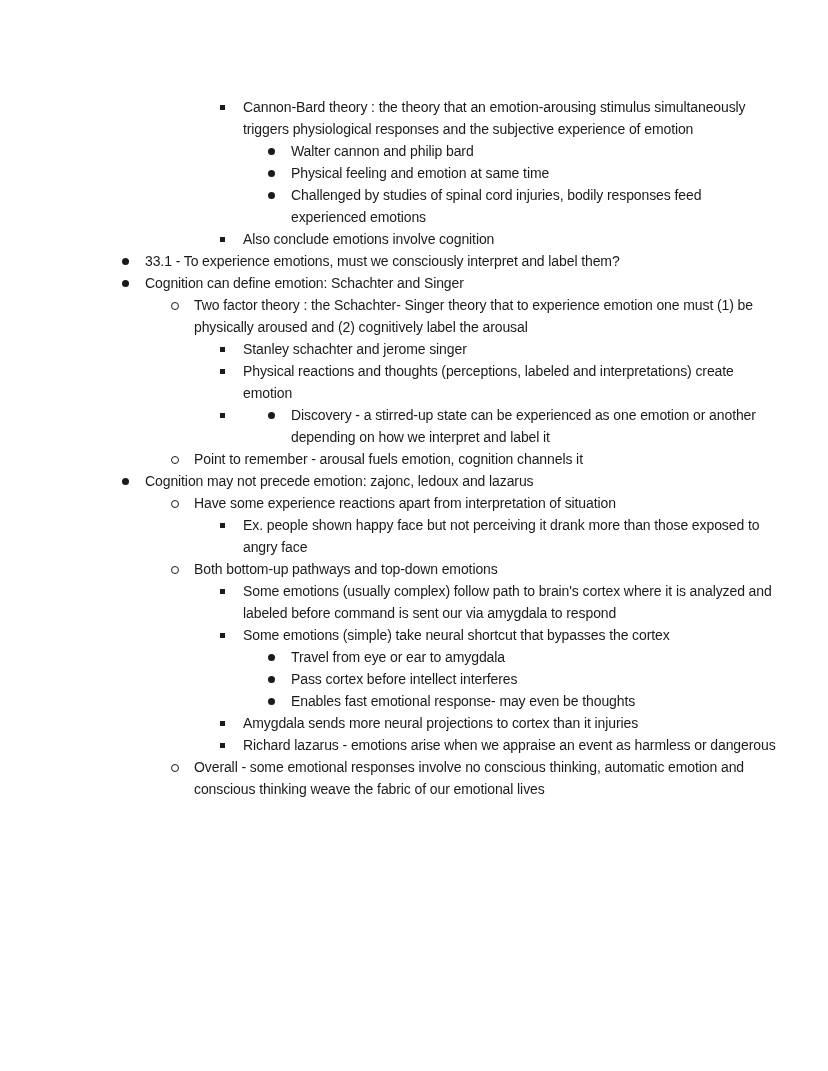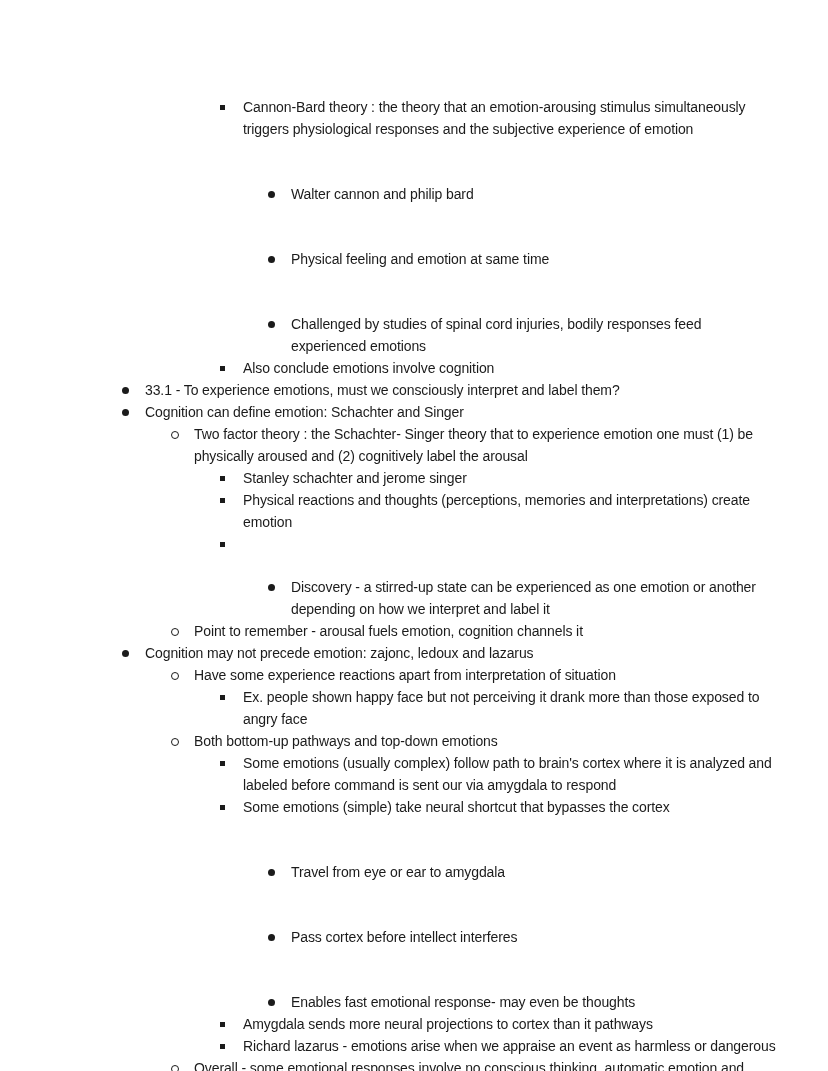--- a/index.html
+++ b/index.html
@@ -24,21 +24,21 @@
     letter-spacing: -0.1px;
   }
   .item {
     position: relative;
     padding-right: 50px;
   }
   .item .text { display: block; }
   .l1 { padding-left: 145px; }
   .l2 { padding-left: 194px; }
   .l3 { padding-left: 243px; }
-  .l4 { padding-left: 291px; margin-top: 43px; }
+  .l4 { padding-left: 291px; }
   .bullet {
     position: absolute;
     display: block;
   }
   .l1 .bullet { left: 122px; }
   .l2 .bullet { left: 171px; }
   .l3 .bullet { left: 220px; }
   .l4 .bullet { left: 268px; }
   .bullet.disc {
     top: 8px;
@@ -95,21 +95,21 @@
       <div class="item l2">
         <span class="bullet circle"></span>
         <span class="text">Two factor theory : the Schachter- Singer theory that to experience emotion one must (1) be physically aroused and (2) cognitively label the arousal</span>
       </div>
       <div class="item l3">
         <span class="bullet square"></span>
         <span class="text">Stanley schachter and jerome singer</span>
       </div>
       <div class="item l3">
         <span class="bullet square"></span>
-        <span class="text">Physical reactions and thoughts (perceptions, memories and interpretations) create emotion</span>
+        <span class="text">Physical reactions and thoughts (perceptions, labeled and interpretations) create emotion</span>
       </div>
       <div class="item l3">
         <span class="bullet square"></span>
       </div>
       <div class="item l4">
         <span class="bullet disc"></span>
         <span class="text">Discovery - a stirred-up state can be experienced as one emotion or another depending on how we interpret and label it</span>
       </div>
       <div class="item l2">
         <span class="bullet circle"></span>
@@ -146,21 +146,21 @@
       <div class="item l4">
         <span class="bullet disc"></span>
         <span class="text">Pass cortex before intellect interferes</span>
       </div>
       <div class="item l4">
         <span class="bullet disc"></span>
         <span class="text">Enables fast emotional response- may even be thoughts</span>
       </div>
       <div class="item l3">
         <span class="bullet square"></span>
-        <span class="text">Amygdala sends more neural projections to cortex than it pathways</span>
+        <span class="text">Amygdala sends more neural projections to cortex than it injuries</span>
       </div>
       <div class="item l3">
         <span class="bullet square"></span>
         <span class="text">Richard lazarus - emotions arise when we appraise an event as harmless or dangerous</span>
       </div>
       <div class="item l2">
         <span class="bullet circle"></span>
         <span class="text">Overall - some emotional responses involve no conscious thinking, automatic emotion and conscious thinking weave the fabric of our emotional lives</span>
       </div>
     </div>

